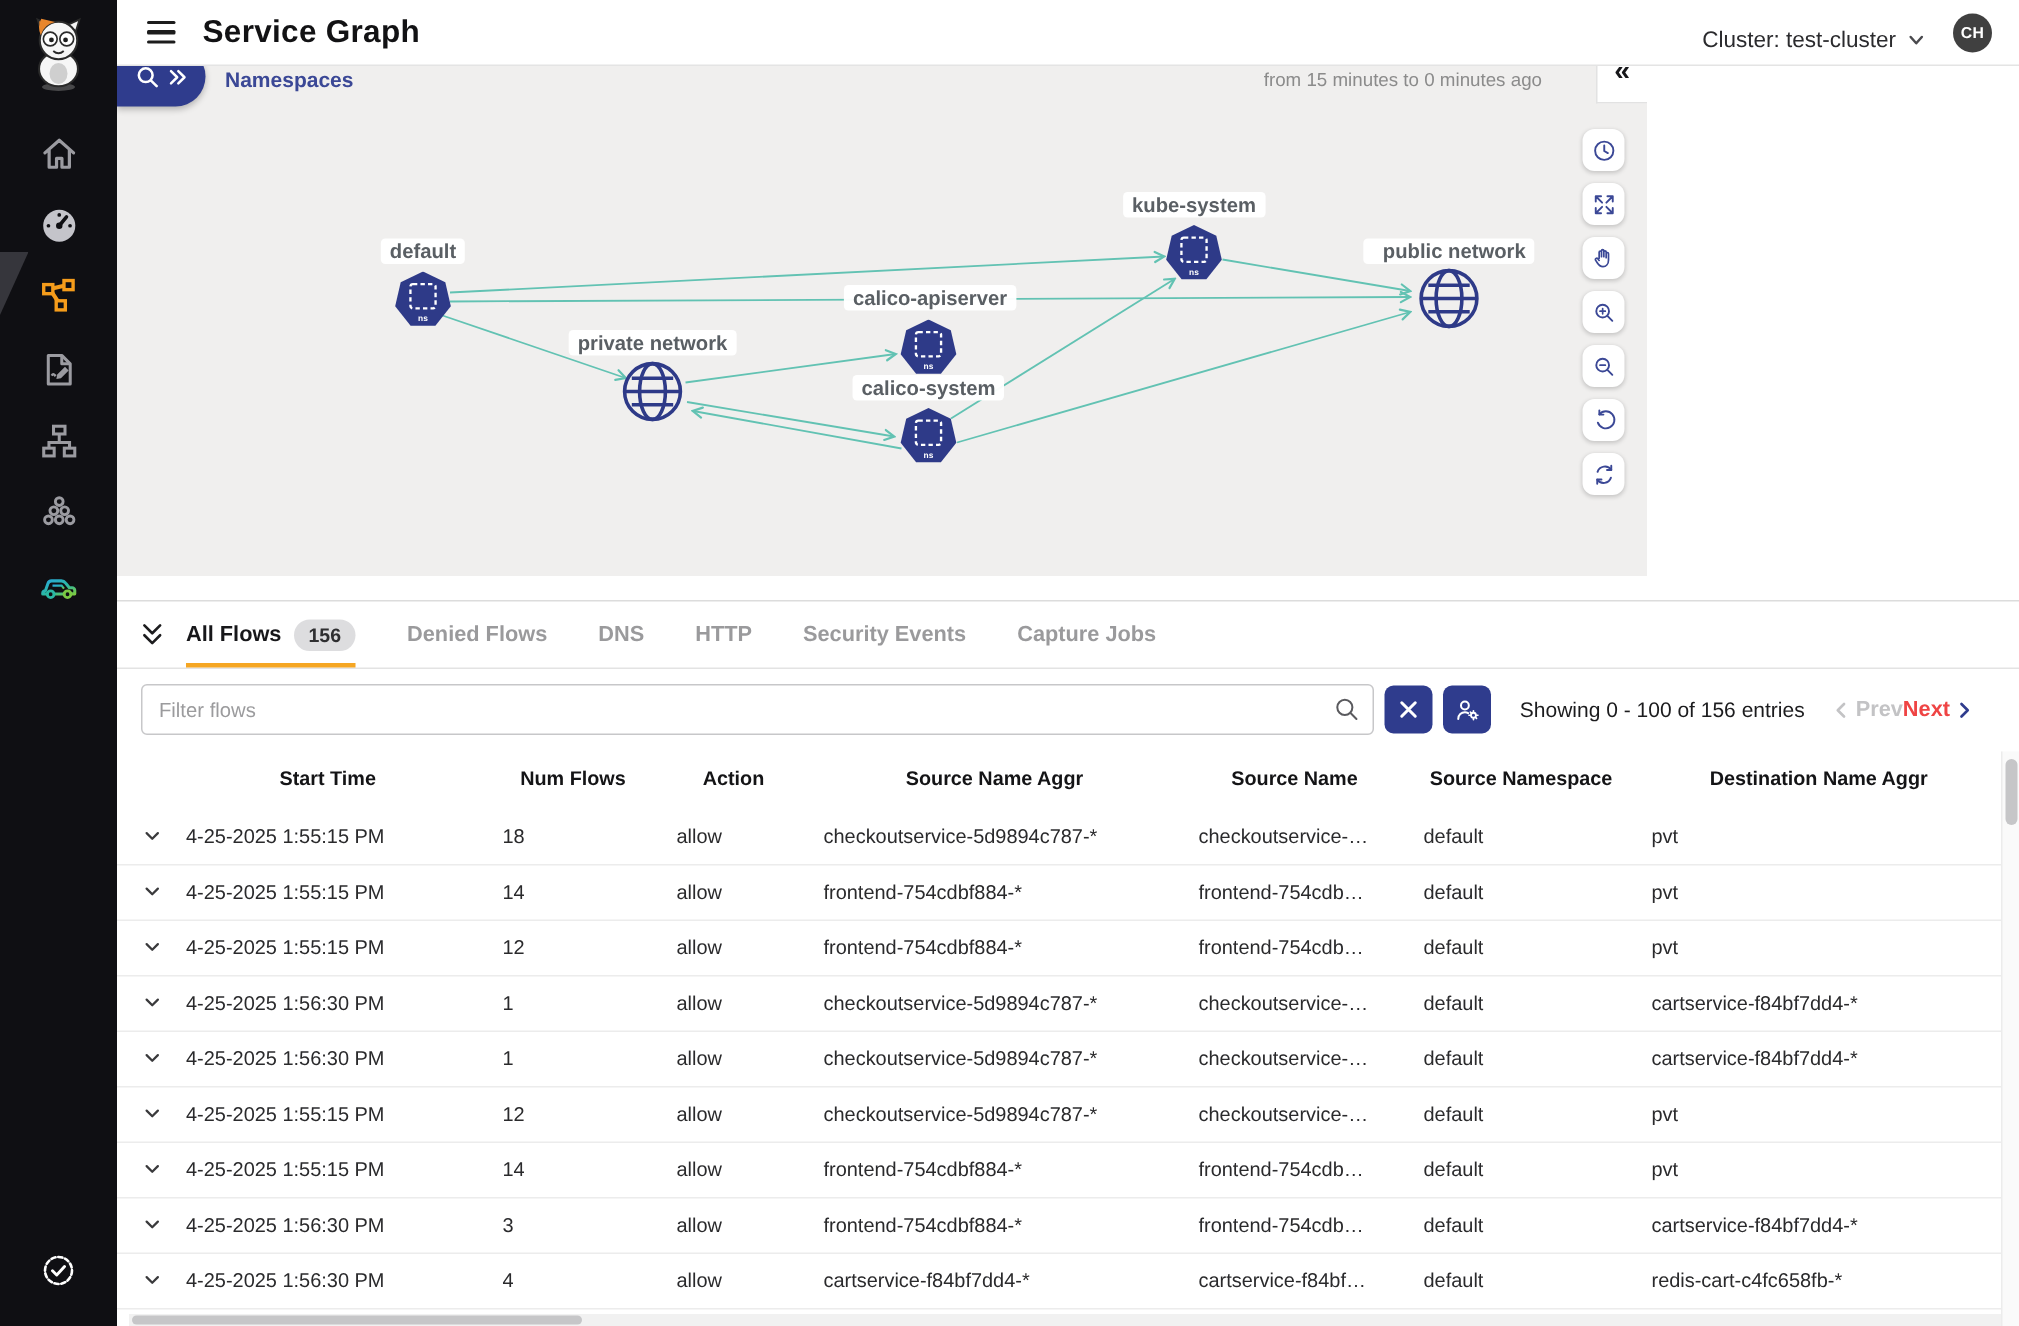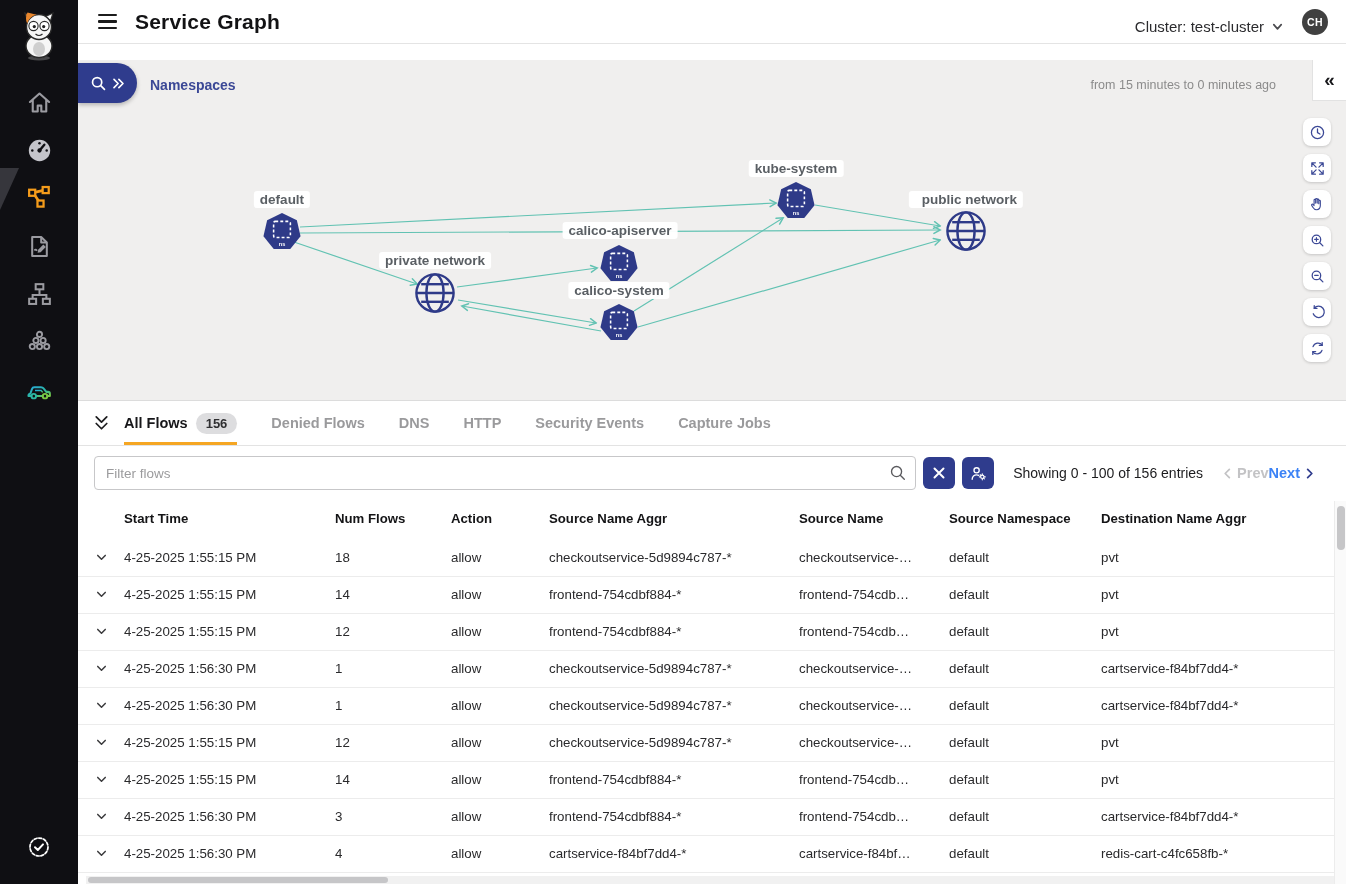--- a/index.html
+++ b/index.html
@@ -18,21 +18,21 @@
   
   .topbar { position:absolute; left:78px; top:0; width:1268px; height:44px; background:#fff; border-bottom:1px solid #e4e4e4; display:flex; align-items:center; z-index:20; }
   .hamburger { margin-left:16px; width:26px; height:26px; display:flex; flex-direction:column; justify-content:center; gap:4px; cursor:pointer; }
   .hamburger i { display:block; width:19px; height:2.4px; background:#1c1c1c; border-radius:1px; margin:0 auto; }
   .page-title { margin-left:15px; font-size:21px; font-weight:800; color:#121214; letter-spacing:.2px; }
   .topbar-right { margin-left:auto; display:flex; align-items:flex-end; gap:18px; margin-right:18px; }
   .cluster-sel { display:flex; align-items:center; gap:7px; font-size:15px; color:#2b2b2e; cursor:pointer; }
   .avatar { width:26px; height:26px; border-radius:50%; background:#404040; color:#fff; font-size:10.5px; font-weight:700; display:flex; align-items:center; justify-content:center; letter-spacing:.3px; cursor:pointer; }
 
   
-  .canvas { position:absolute; left:78px; top:60px; width:1268px; height:356px; background:#f0efee; overflow:hidden; }
+  .canvas { position:absolute; left:78px; top:28px; width:1020px; height:356px; background:#f0efee; overflow:hidden; }
   .search-pill { position:absolute; left:0; top:3px; width:59px; height:40px; background:#2f3c8d; border-radius:0 20px 20px 0; display:flex; align-items:center; justify-content:center; gap:4px; box-shadow:0 2px 4px rgba(0,0,0,.25); cursor:pointer; z-index:5; }
   .breadcrumb { position:absolute; left:72px; top:17px; font-size:14px; font-weight:600; color:#3b4896; cursor:pointer; z-index:5; }
   .time-range { position:absolute; right:70px; top:18px; font-size:12.5px; color:#8b8b8b; z-index:5; }
   .collapse-box { position:absolute; right:0; top:0; width:34px; height:41px; background:#fff; border-left:1px solid #e2e2e2; border-bottom:1px solid #e2e2e2; display:flex; align-items:center; justify-content:center; font-size:19px; font-weight:700; color:#17171a; cursor:pointer; z-index:6; }
   .edges { position:absolute; left:0; top:0; }
   .gnode { position:absolute; cursor:pointer; z-index:4; }
   .glabel { position:absolute; transform:translateX(-50%); background:rgba(255,255,255,.96); color:#5a5f64; font-size:13.5px; padding:1px 6px; border-radius:3px; white-space:nowrap; z-index:4;font-weight:bold; }
   .fab { position:absolute; right:15px; width:28px; height:28px; background:#fff; border-radius:8px; box-shadow:0 1px 3px rgba(0,0,0,.18); display:flex; align-items:center; justify-content:center; cursor:pointer; z-index:6; }
   .fab svg { width:17px; height:17px; }
 
@@ -47,25 +47,25 @@
   .controls { display:flex; align-items:center; margin:10px 16px 8px 16px; height:34px; }
   .filter-wrap { position:relative; width:822px; }
   .filter-input { width:100%; height:34px; border:1px solid #c7c7c9; border-radius:4px; padding:0 34px 0 11px; font-size:13.5px; color:#333; background:#fff; font-family:"Liberation Sans",sans-serif; }
   .filter-input::placeholder { color:#9b9b9d; }
   .filter-search-ic { position:absolute; right:9px; top:8px; }
   .sq-btn { width:32px; height:32px; background:#2f3c8d; border:none; border-radius:6px; margin-left:7px; display:flex; align-items:center; justify-content:center; cursor:pointer; }
   .showing { margin-left:auto; font-size:14px; color:#1c1c1e; }
   .pager { display:flex; align-items:center; margin-left:18px; margin-right:14px; }
   .pg { display:flex; align-items:center; gap:3px; font-size:14.5px; font-weight:600; cursor:pointer; }
   .pg.prev { color:#c3c3c5; }
-  .pg.next { color:#3b82f6;justify-content:center; }
+  .pg.next { color:#ef4444;justify-content:center; }
 
   .grid { display:grid; grid-template-columns:30px 211px 116px 98px 250px 150px 152px 1fr; align-items:center; padding-left:16px; }
   .thead { padding-top:13px; padding-bottom:13px; font-size:13.2px; font-weight:700; color:#141416; align-items:start; }
-  .thead > div { padding-right:22px; line-height:1.2; cursor:pointer; }
+  .thead > div { padding-right:22px; line-height:1.2; cursor:pointer;text-align:center; }
   .rows { position:relative; height:334px; overflow:hidden; }
   .row { height:37px; border-bottom:1px solid #ececec; font-size:13.3px; color:#2a2a2c; cursor:pointer; }
   .row > div { padding-right:10px; white-space:nowrap; overflow:hidden; }
   .expander { display:flex; align-items:center; justify-content:flex-start; }
 
   
   .vtrack { position:absolute; right:0; top:100px; bottom:0; width:12px; background:#fafafa; border-left:1px solid #ececec; }
   .vthumb { position:absolute; left:2px; top:5px; width:8px; height:44px; background:#c6c6c8; border-radius:4px; cursor:pointer; }
   .htrack { position:absolute; left:8px; right:12px; bottom:0; height:8px; background:#f1f1f1; }
   .hthumb { position:absolute; left:2px; top:1px; width:300px; height:6px; background:#c6c6c8; border-radius:3px; cursor:pointer; }

